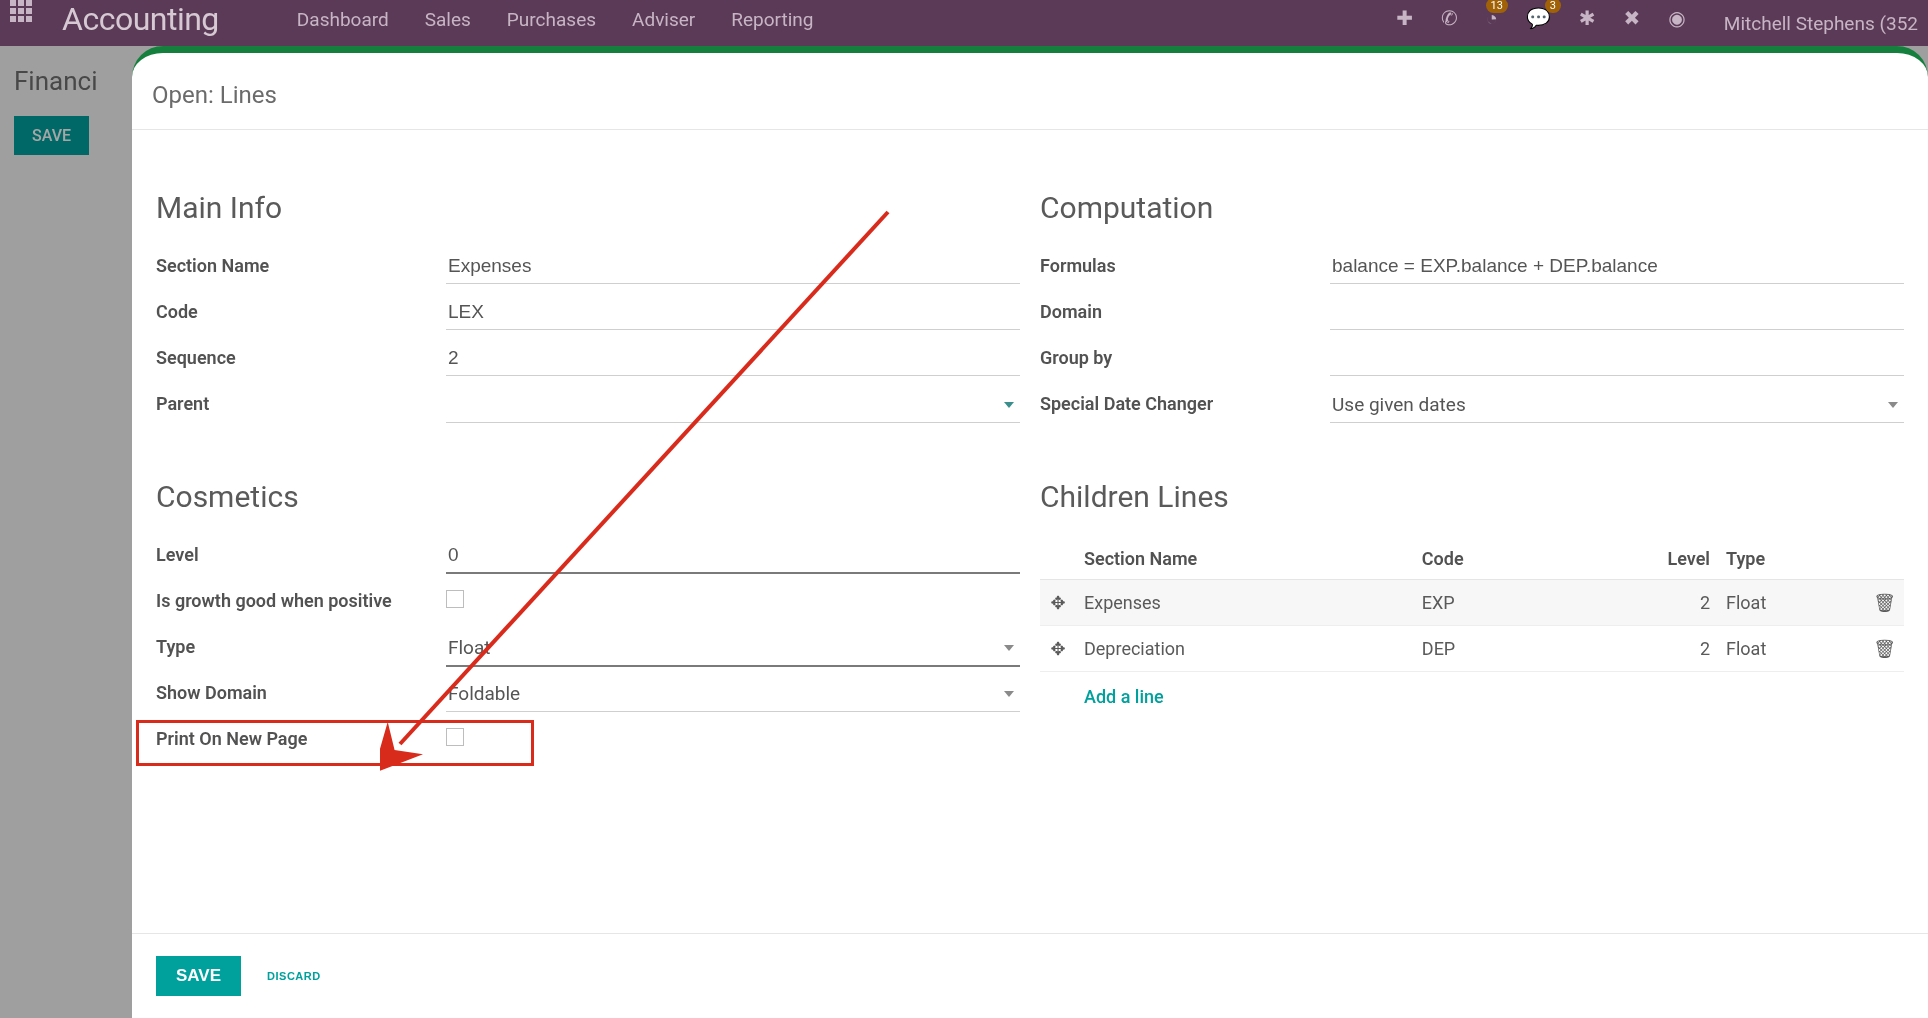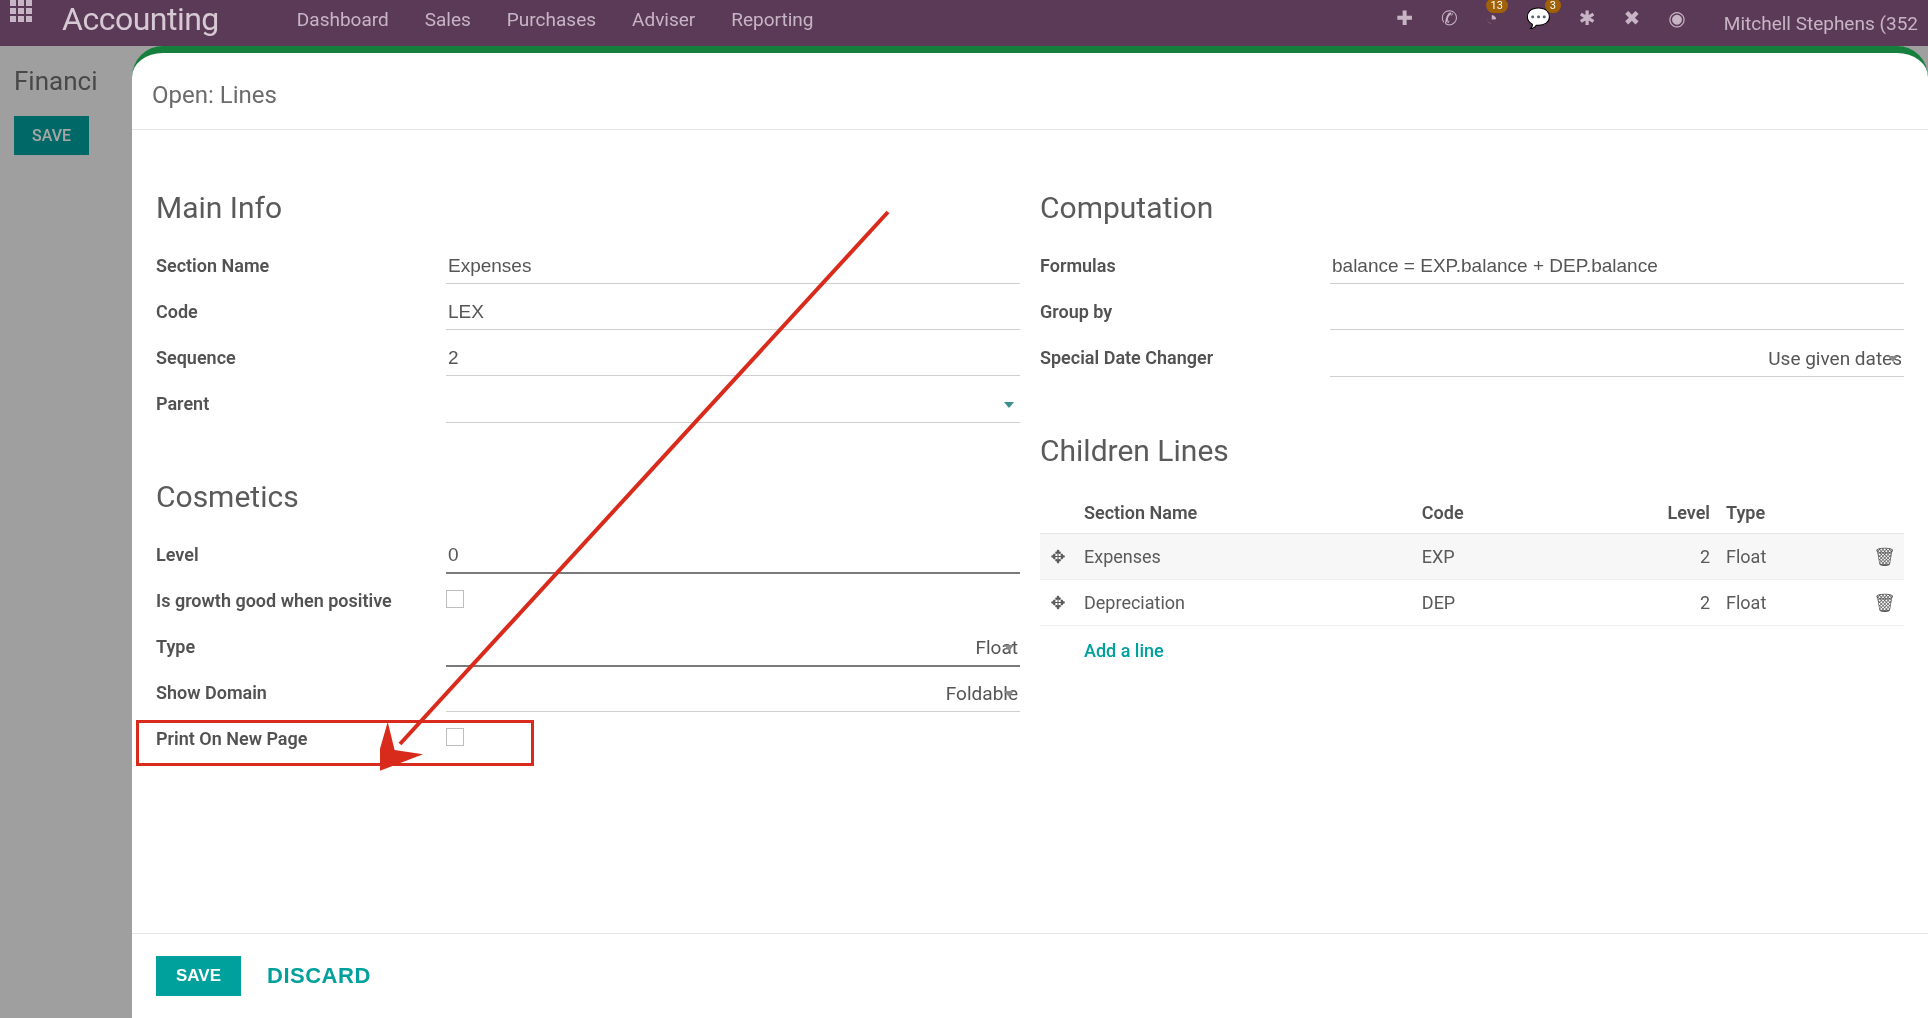--- a/index.html
+++ b/index.html
@@ -29,40 +29,40 @@
   .modal-title{ font-size:24px; color:#6b6b6b; padding:28px 20px 20px 20px;}
   .modal-hr{ border:none; border-top:1px solid #e6e6e6;}
   .modal-body{ padding:60px 24px 20px 24px; display:flex; gap:20px;}
   .col{ flex:1; min-width:0;}
   
   .sect-h{ font-size:30px; color:#5a5a5a; font-weight:400; margin-bottom:24px;}
   .row{ display:flex; align-items:flex-start; margin-bottom:8px; min-height:38px;}
   .lbl{ width:290px; padding-top:6px; color:#525252; font-weight:600; font-size:18px;}
   .ctrl{ flex:1; position:relative;}
   .inp{ width:100%; border:none; border-bottom:1px solid #cfcfcf; padding:6px 2px; font-size:19px; color:#555; background:transparent; outline:none;}
-  .sel{ width:100%; border:none; border-bottom:1px solid #cfcfcf; padding:6px 2px; font-size:19px; color:#555; background:transparent; position:relative;text-align:right;}
+  .sel{ width:100%; border:none; border-bottom:1px solid #cfcfcf; padding:6px 2px; font-size:19px; color:#555; background:transparent; position:relative;}
   .caret{ position:absolute; right:6px; top:50%; transform:translateY(-50%); width:0;height:0; border-left:5px solid transparent; border-right:5px solid transparent; border-top:6px solid #3a8f8c; }
   .caret.grey{ border-top-color:#8a8a8a;}
   .chk{ width:18px; height:18px; border:1px solid #bdbdbd; display:inline-block; background:#fff; margin-top:6px;}
   
   .col2-pad .lbl{ width:290px;}
   
   
   .tbl{ width:100%; border-collapse:collapse; margin-top:8px;}
   .tbl th{ text-align:left; color:#525252; font-weight:600; padding:10px 8px; border-bottom:1px solid #e5e5e5; font-size:18px;}
   .tbl td{ padding:12px 8px; border-bottom:1px solid #eee; color:#5a5a5a; font-size:18px;}
   .tbl th.rt, .tbl td.rt{ text-align:right;}
   .drag{ color:#9a9a9a; text-align:center; width:36px;}
   .trash{ color:#9a9a9a; text-align:center; width:36px;}
   .add-line{ color:#00a09d; font-weight:500; padding:14px 8px 14px 44px; cursor:pointer; font-size:18px;}
   
   
   .modal-footer{ position:absolute; left:0; right:0; bottom:0; padding:22px 24px; background:#fff; border-top:1px solid #e6e6e6; display:flex; gap:26px; align-items:center;}
   .btn-save{ background:#00a09d; color:#fff; padding:10px 20px; font-size:17px; font-weight:600; border:none; cursor:pointer;}
-  .btn-discard{ color:#00a09d; font-size:22px; font-weight:600; background:none; border:none; cursor:pointer; letter-spacing:0.5px;}
+  .btn-discard{ color:#00a09d; font-size:11px; font-weight:600; background:none; border:none; cursor:pointer; letter-spacing:0.5px;}
   
   
   .anno-box{ position:absolute; border:3px solid #d92b1c; left:136px; top:720px; width:398px; height:46px; pointer-events:none;}
   .anno-arrow-svg{ position:absolute; left:380px; top:204px; width:540px; height:630px; pointer-events:none;}
   
   tr.row-hover{ background:#f7f7f7;}
 </style>
 </head>
 <body>
 
@@ -159,20 +159,24 @@
         <div class="ctrl"><span class="chk"></span></div>
       </div>
     </div>
 
     <div class="col col2-pad">
       <div class="sect-h">Computation</div>
 
       <div class="row">
         <div class="lbl">Formulas</div>
         <div class="ctrl"><input class="inp" value="balance = EXP.balance + DEP.balance" style=""></div>
+      </div>
+      <div class="row">
+        <div class="lbl">Domain</div>
+        <div class="ctrl"><input class="inp" value="" style=""></div>
       </div>
       <div class="row">
         <div class="lbl">Group by</div>
         <div class="ctrl"><input class="inp" value="" style=""></div>
       </div>
       <div class="row">
         <div class="lbl">Special Date Changer</div>
         <div class="ctrl">
           <div class="sel"><span>Use given dates</span><span class="caret grey"></span></div>
         </div>

